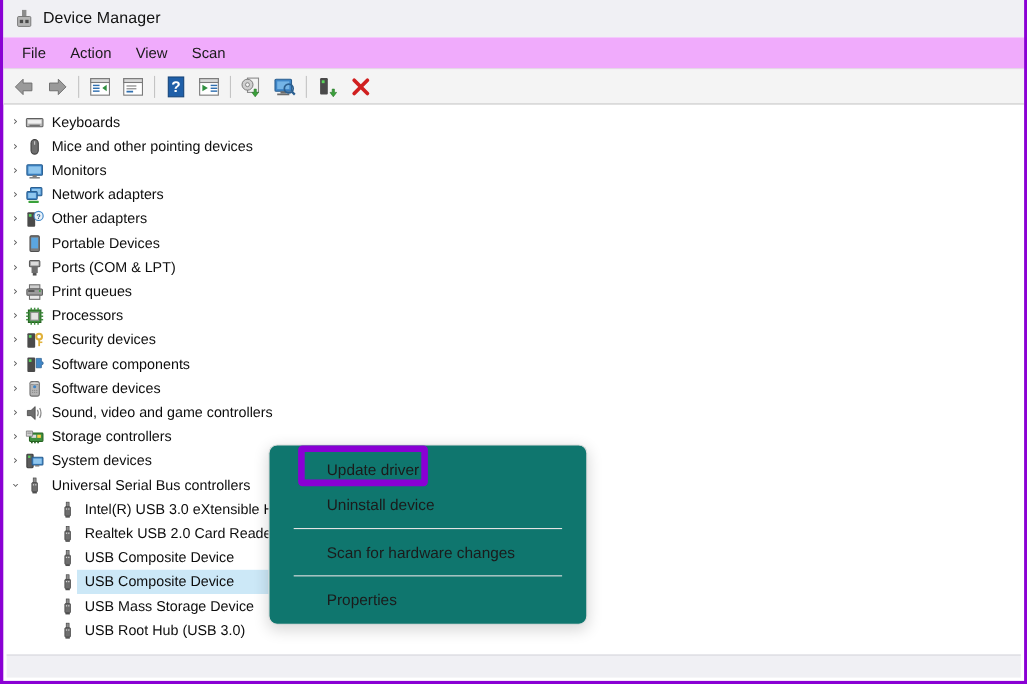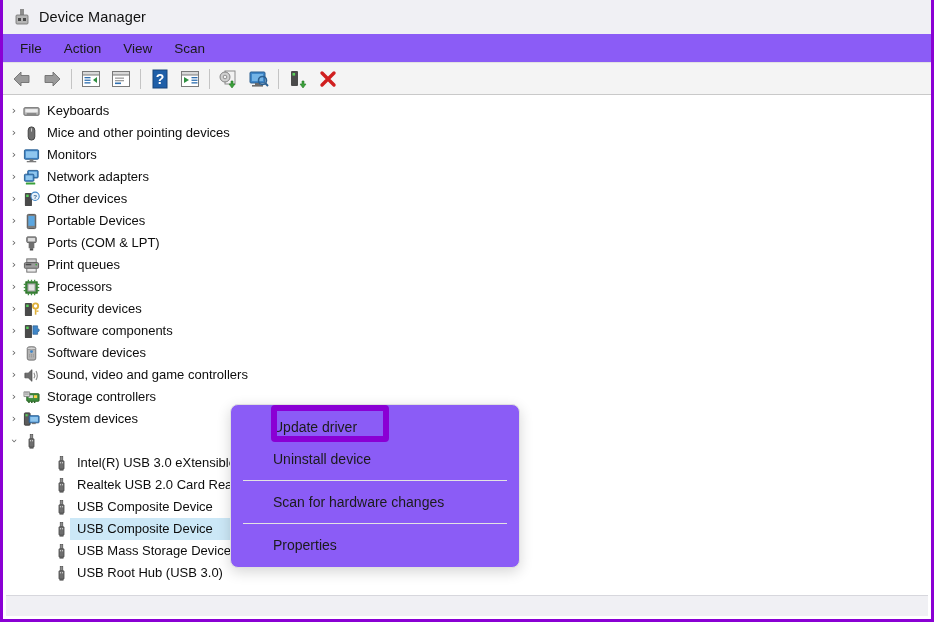--- a/index.html
+++ b/index.html
@@ -39,21 +39,21 @@
   }
   .titlebar .title-text {
     font-size: 14.5px;
     color: #111111;
     letter-spacing: 0.1px;
   }
 
   
   .menubar {
     height: 29px;
-    background: #8b5cf6;
+    background: #f0abfc;
     display: flex;
     align-items: center;
     padding-left: 6px;
     box-sizing: border-box;
     border-bottom: 1px solid #e2e2e2;
   }
   .menubar .menu-item {
     font-size: 13.5px;
     color: #1a1a1a;
     padding: 3px 11px;
@@ -135,28 +135,28 @@
     height: 22px;
     background: #cce8f7;
     z-index: 0;
   }
   .node.selected .nicon,
   .node.selected .nlabel { position: relative; z-index: 1; }
 
   
   .ctx-menu {
     position: absolute;
-    left: 227px;
+    left: 241px;
     top: 404px;
     width: 290px;
-    background: #8b5cf6;
+    background: #0f766e;
     border: 1px solid #e0e0e0;
     border-radius: 8px;
     box-shadow: 0 4px 14px rgba(0,0,0,0.16);
-    padding: 6px 0;
+    padding: 6px 10px;
     box-sizing: border-box;
     z-index: 30;
   }
   .ctx-item {
     height: 32px;
     line-height: 32px;
     padding-left: 42px;
     font-size: 14px;
     color: #1b1b1b;
   }
@@ -357,21 +357,21 @@
       <div class="node">
         <span class="chev">›</span>
         <span class="nicon">
           <svg width="17" height="17" viewBox="0 0 18 18">
             <rect x="2" y="2" width="7.5" height="14" rx="1" fill="#4a4a4a"></rect>
             <rect x="3.4" y="3.8" width="2.6" height="2.6" fill="#5ad35a"></rect>
             <circle cx="12.8" cy="5.6" r="4.4" fill="#e9f2fa" stroke="#3f86c8" stroke-width="1.1"></circle>
             <text x="12.8" y="8.3" font-family="'Liberation Sans',sans-serif" font-size="6.6" font-weight="bold" fill="#2b5f90" text-anchor="middle">?</text>
           </svg>
         </span>
-        <span class="nlabel">Other devices</span>
+        <span class="nlabel">Other adapters</span>
       </div>
       <div class="node">
         <span class="chev">›</span>
         <span class="nicon">
           <svg width="17" height="17" viewBox="0 0 18 18">
             <rect x="4.5" y="1.5" width="9" height="15" rx="1.2" fill="#7d7d7d" stroke="#4e4e4e"></rect>
             <rect x="5.7" y="3.2" width="6.6" height="10.4" fill="#5ba6e0"></rect>
           </svg>
         </span>
         <span class="nlabel">Portable Devices</span>
@@ -514,20 +514,21 @@
         <span class="chev expanded">›</span>
         <span class="nicon">
           <svg width="17" height="17" viewBox="0 0 18 18">
             <rect x="6.3" y="6" width="5.4" height="9" rx="0.8" fill="#6e6e6e" stroke="#3d3d3d" stroke-width="0.7"></rect>
             <rect x="7.6" y="1.6" width="2.8" height="4.4" fill="#8e8e8e" stroke="#3d3d3d" stroke-width="0.6"></rect>
             <rect x="7.3" y="7.6" width="1.2" height="1.2" fill="#d8d8d8"></rect>
             <rect x="9.5" y="7.6" width="1.2" height="1.2" fill="#d8d8d8"></rect>
             <rect x="6.9" y="15" width="4.2" height="1.5" fill="#4e4e4e"></rect>
           </svg>
         </span>
+        <span class="nlabel">Universal Serial Bus controllers</span>
       </div>
       <div class="node depth1">
         <span class="chev"></span>
         <span class="nicon">
           <svg width="17" height="17" viewBox="0 0 18 18">
             <rect x="6.3" y="6" width="5.4" height="9" rx="0.8" fill="#6e6e6e" stroke="#3d3d3d" stroke-width="0.7"></rect>
             <rect x="7.6" y="1.6" width="2.8" height="4.4" fill="#8e8e8e" stroke="#3d3d3d" stroke-width="0.6"></rect>
             <rect x="7.3" y="7.6" width="1.2" height="1.2" fill="#d8d8d8"></rect>
             <rect x="9.5" y="7.6" width="1.2" height="1.2" fill="#d8d8d8"></rect>
             <rect x="6.9" y="15" width="4.2" height="1.5" fill="#4e4e4e"></rect>

